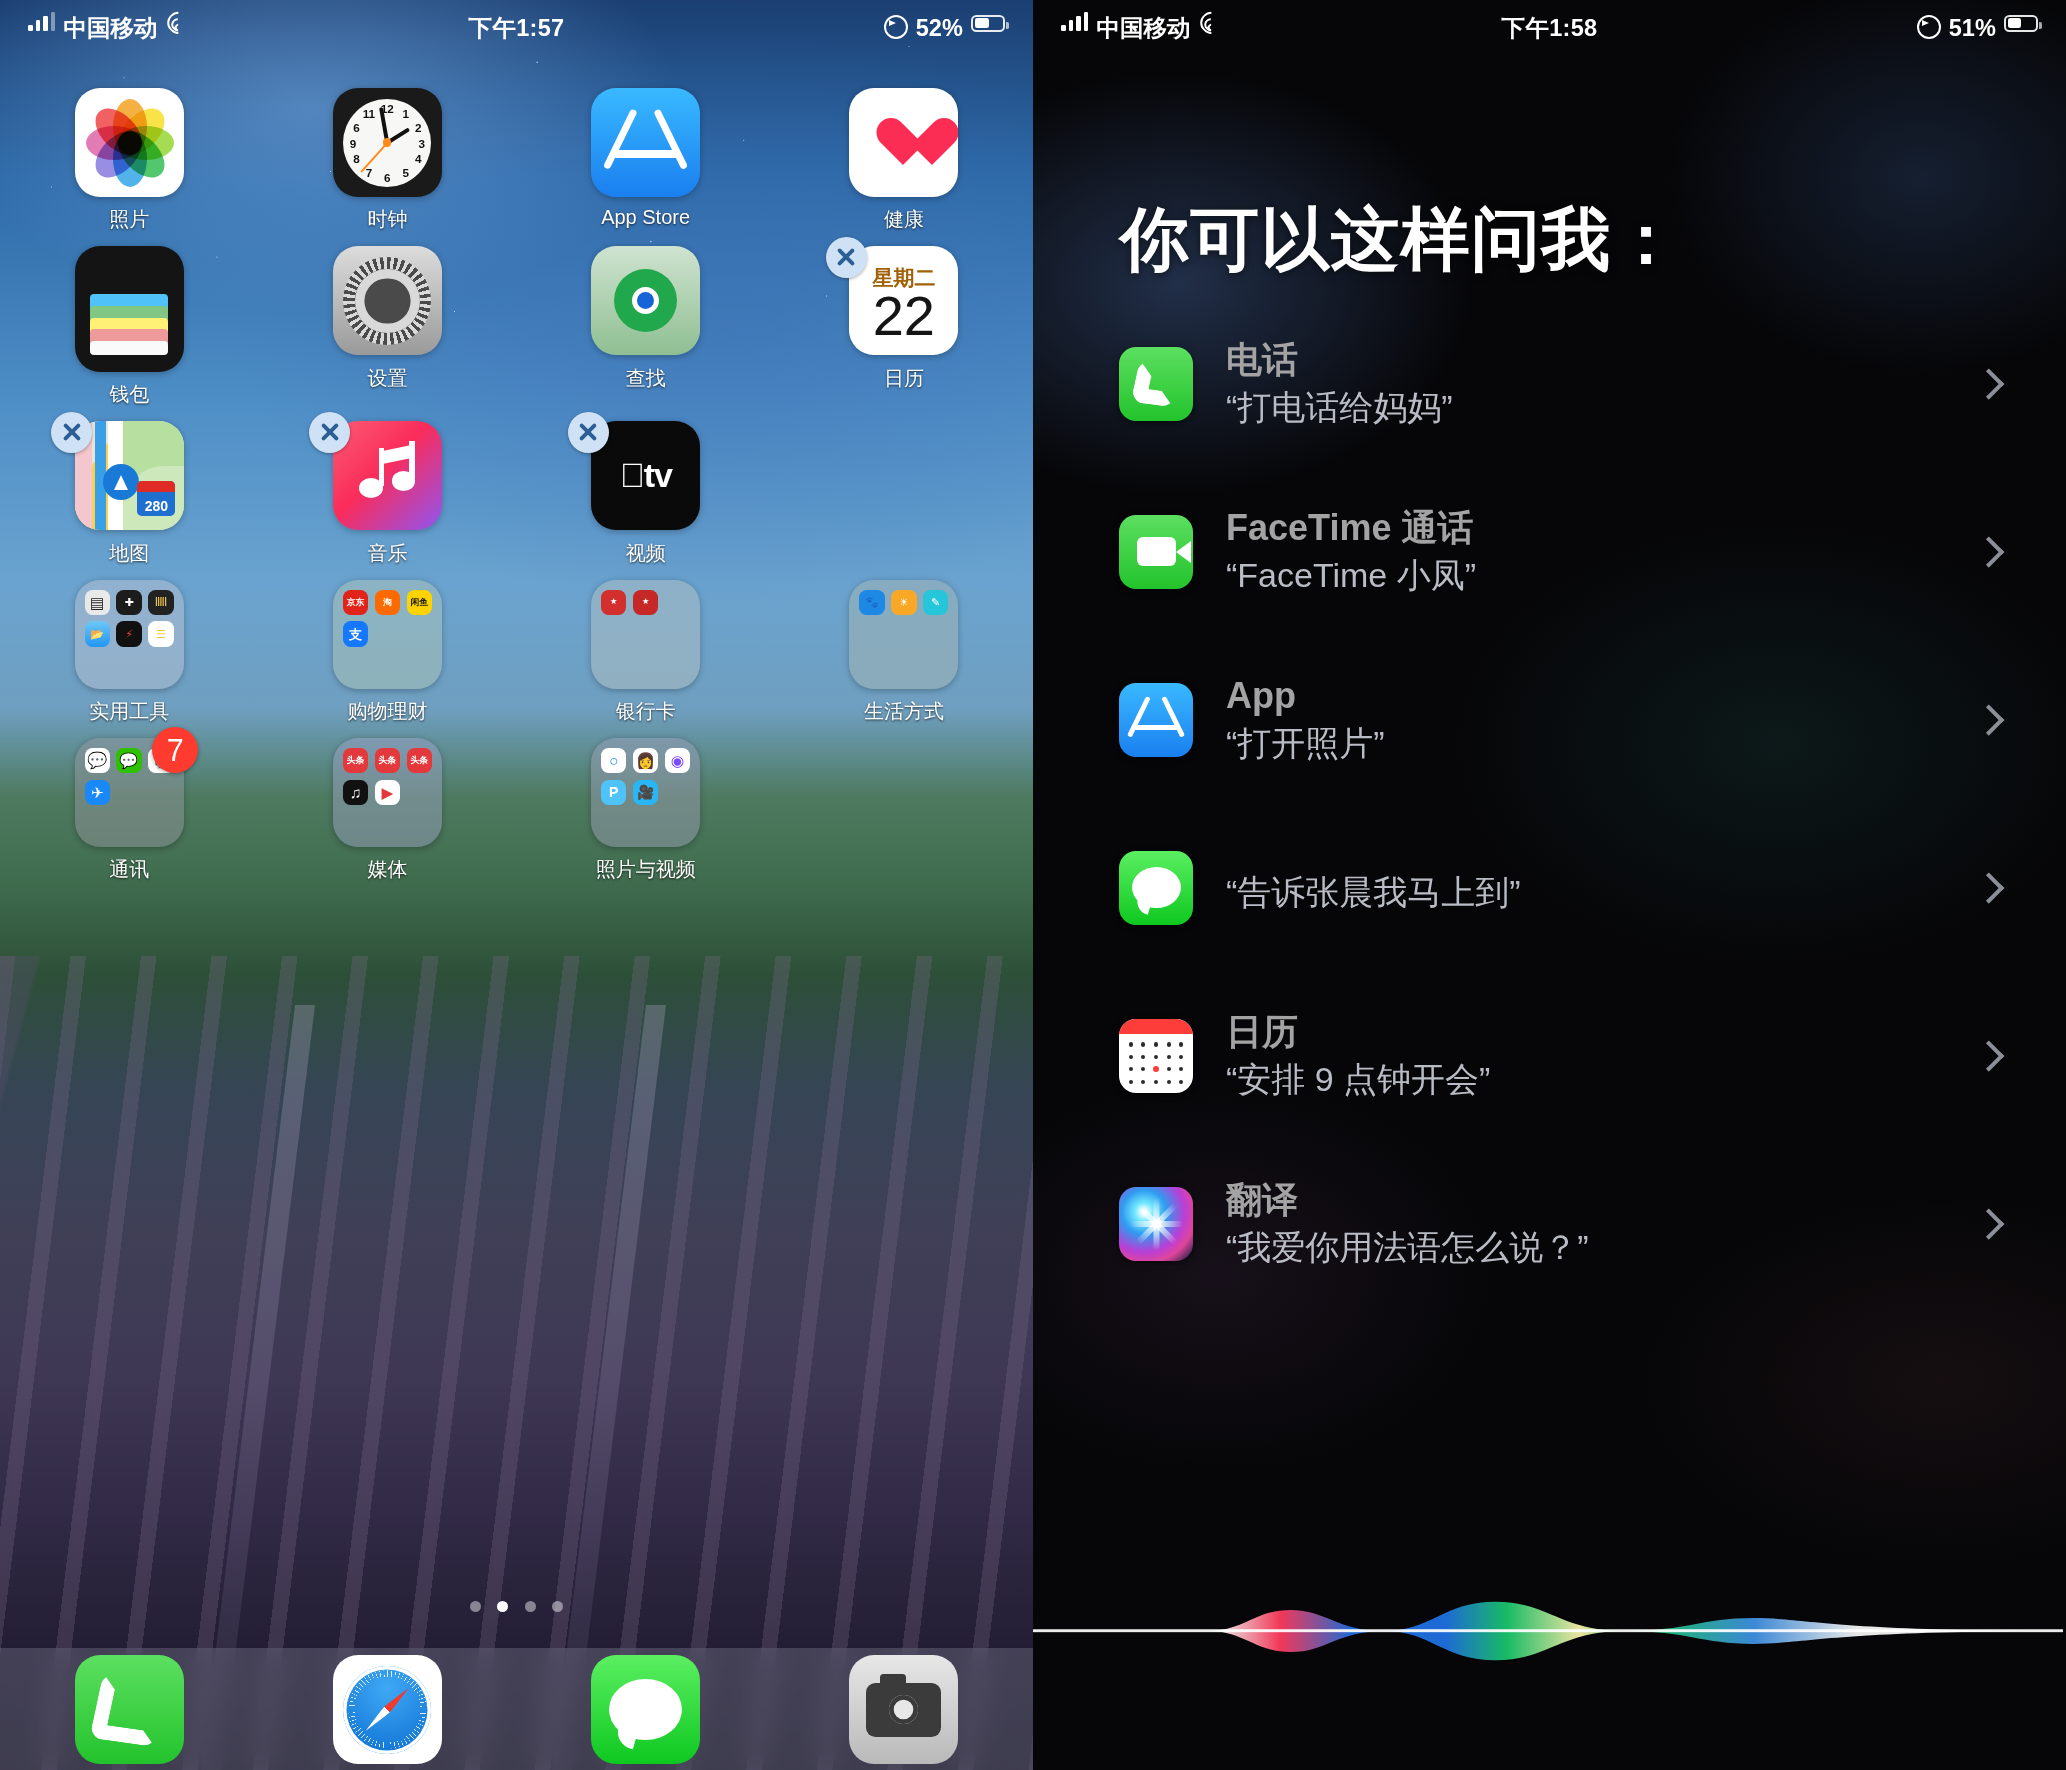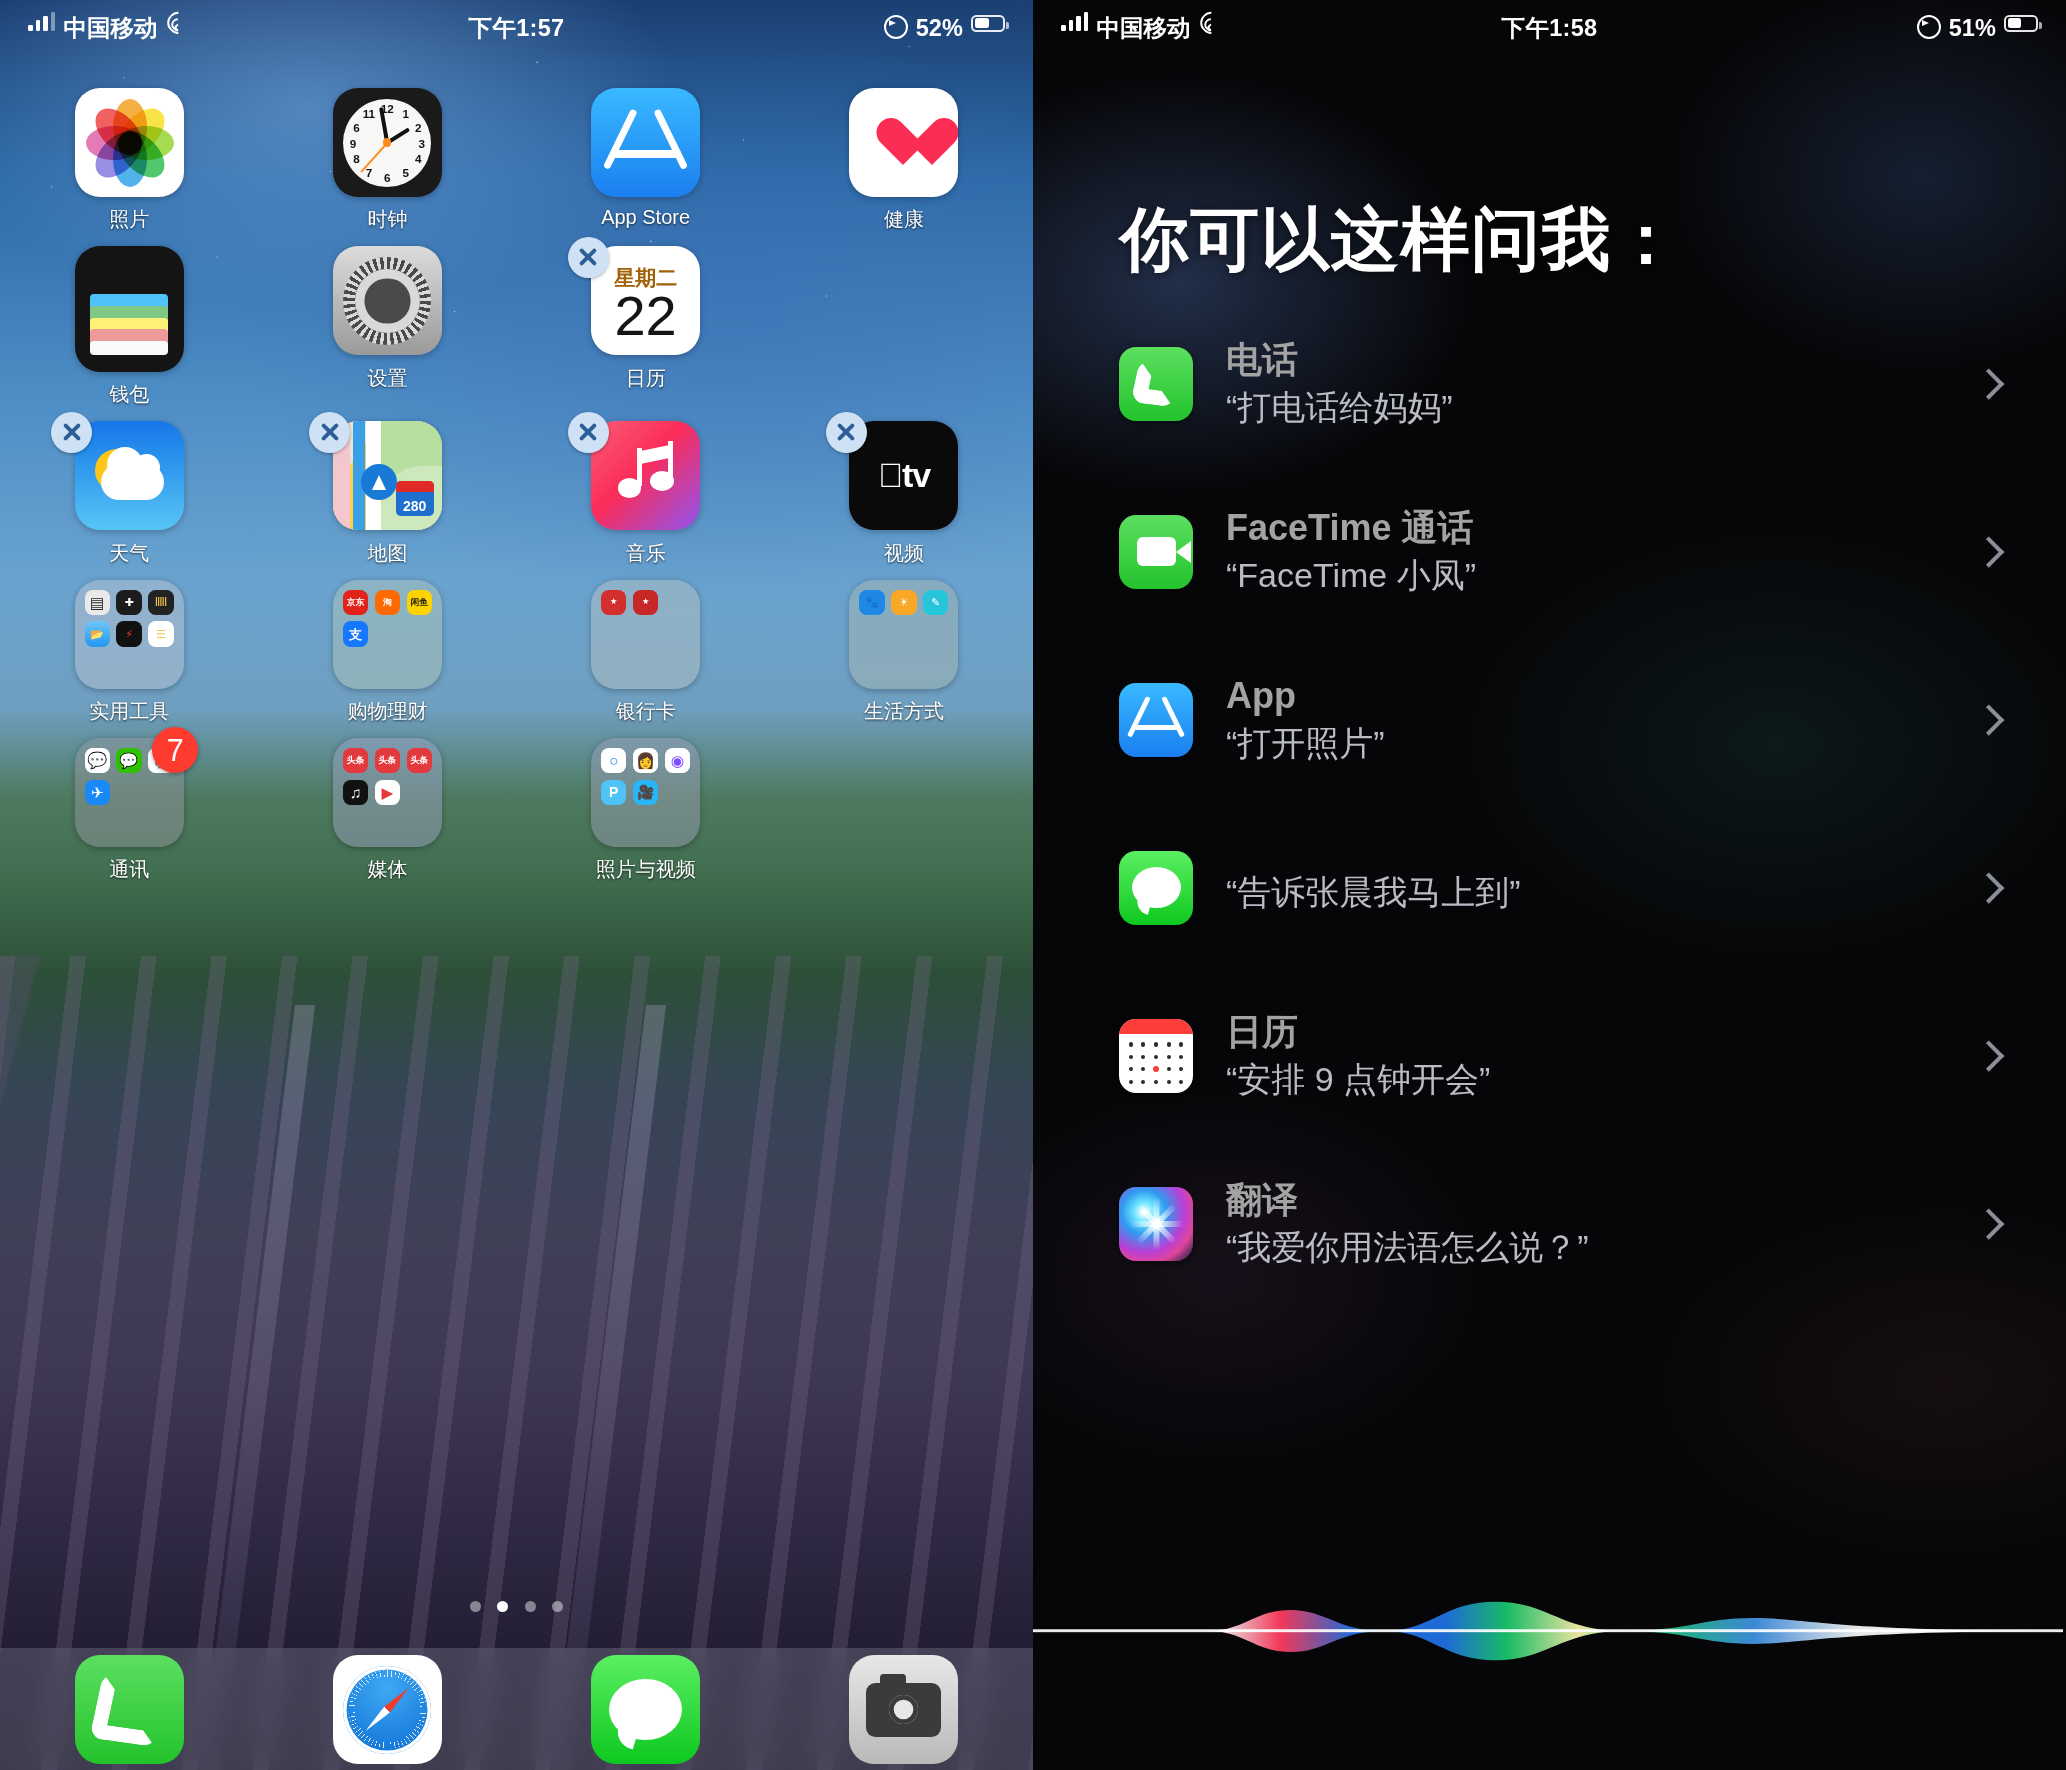--- a/index.html
+++ b/index.html
@@ -341,40 +341,40 @@
           <div class="lbl">钱包</div>
         </div>
 
         <div class="cell">
           <div class="ic ic-settings">
               <div class="gear"></div>
             </div>
           <div class="lbl">设置</div>
         </div>
 
+        <div class="cell">
+          <div class="ic ic-find">
+              <div class="findring">
+                <i></i>
+              </div>
+            </div>
+          <div class="lbl">查找</div>
+        </div>
 
         <div class="cell">
           <div class="xbadge"></div>
           <div class="ic ic-cal">
             <div class="cal-dow">星期二</div>
             <div class="cal-day">22</div>
           </div>
           <div class="lbl">日历</div>
         </div>
       </div>
 
       <div class="row">
-        <div class="cell">
-          <div class="xbadge"></div>
-          <div class="ic ic-weather">
-            <div class="wsun"></div>
-              <div class="wcloud"></div>
-          </div>
-          <div class="lbl">天气</div>
-        </div>
 
         <div class="cell">
           <div class="xbadge"></div>
           <div class="ic ic-maps">
             <div class="m-yellow"></div>
               <div class="m-green"></div>
               <div class="m-green2"></div>
             <div class="m-pink"></div>
               <div class="m-road2"></div>
               <div class="m-road"></div>

